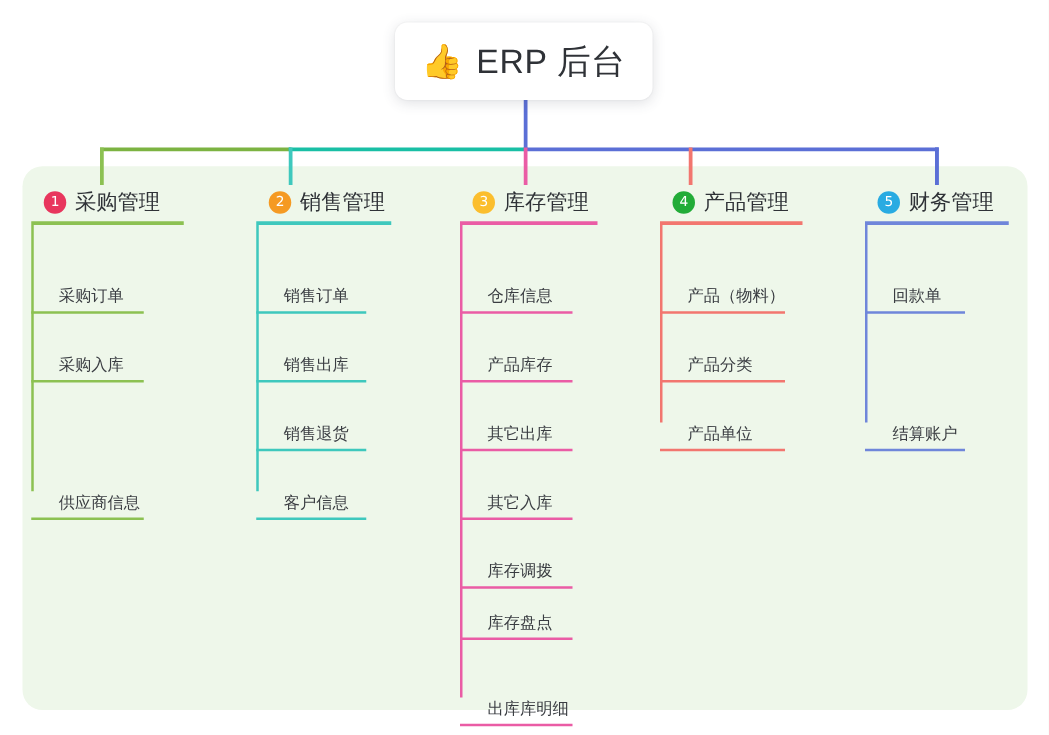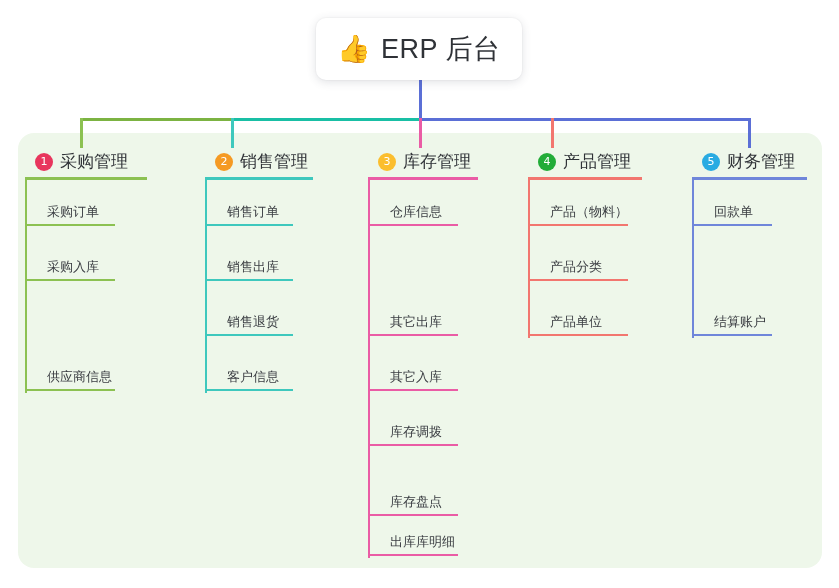--- a/index.html
+++ b/index.html
@@ -39,21 +39,21 @@
   .badge{
     width:18px;height:18px;border-radius:50%;
     color:#fff;font-size:11px;line-height:18px;text-align:center;
     flex:0 0 18px;font-family:"DejaVu Sans",sans-serif;
   }
   .col-title{font-size:17px;color:#2f3237;white-space:nowrap;}
   .head-rule{position:absolute;left:0;bottom:0;height:3px;}
 
   .leaves{position:relative;}
   .spine{position:absolute;left:0;top:0;width:2px;}
-  .leaf{position:absolute;left:0;}
+  .leaf{position:absolute;left:0;margin-top:25px;}
   .leaf-label{
     position:absolute;left:22px;bottom:5px;
     font-size:13px;color:#3a3d42;white-space:nowrap;
   }
   .leaf-rule{position:absolute;left:0;bottom:0;height:2px;}
 </style>
 </head>
 <body>
 
 <div id="canvas">
@@ -132,33 +132,37 @@
           <span class="badge" style="background: rgb(251, 190, 46);">3</span>
           <span class="col-title">库存管理</span>
           <div class="head-rule" style="width: 110px; background: rgb(234, 92, 165);"></div>
         </div>
         <div class="leaves" style="height: 378px;">
           <div class="spine" style="height: 378px; background: rgb(234, 92, 165);"></div>
           <div class="leaf" style="top: 0px; height: 46px; width: 90px;">
             <span class="leaf-label">仓库信息</span>
             <div class="leaf-rule" style="width: 90px; background: rgb(234, 92, 165);"></div>
           </div>
+          <div class="leaf" style="top: 55px; height: 46px; width: 90px;">
+            <span class="leaf-label">产品库存</span>
+            <div class="leaf-rule" style="width: 90px; background: rgb(234, 92, 165);"></div>
+          </div>
           <div class="leaf" style="top: 110px; height: 46px; width: 90px;">
             <span class="leaf-label">其它出库</span>
             <div class="leaf-rule" style="width: 90px; background: rgb(234, 92, 165);"></div>
           </div>
           <div class="leaf" style="top: 165px; height: 46px; width: 90px;">
             <span class="leaf-label">其它入库</span>
             <div class="leaf-rule" style="width: 90px; background: rgb(234, 92, 165);"></div>
           </div>
           <div class="leaf" style="top: 220px; height: 46px; width: 90px;">
             <span class="leaf-label">库存调拨</span>
             <div class="leaf-rule" style="width: 90px; background: rgb(234, 92, 165);"></div>
           </div>
-          <div class="leaf" style="top: 290px; height: 46px; width: 90px;">
+          <div class="leaf" style="top: 261px; height: 46px; width: 90px;">
             <span class="leaf-label">库存盘点</span>
             <div class="leaf-rule" style="width: 90px; background: rgb(234, 92, 165);"></div>
           </div>
           <div class="leaf" style="top: 330px; height: 46px; width: 90px;">
             <span class="leaf-label">出库库明细</span>
             <div class="leaf-rule" style="width: 90px; background: rgb(234, 92, 165);"></div>
           </div>
         </div>
       </div>
       <div class="col" style="left: 528px; width: 160px;">

